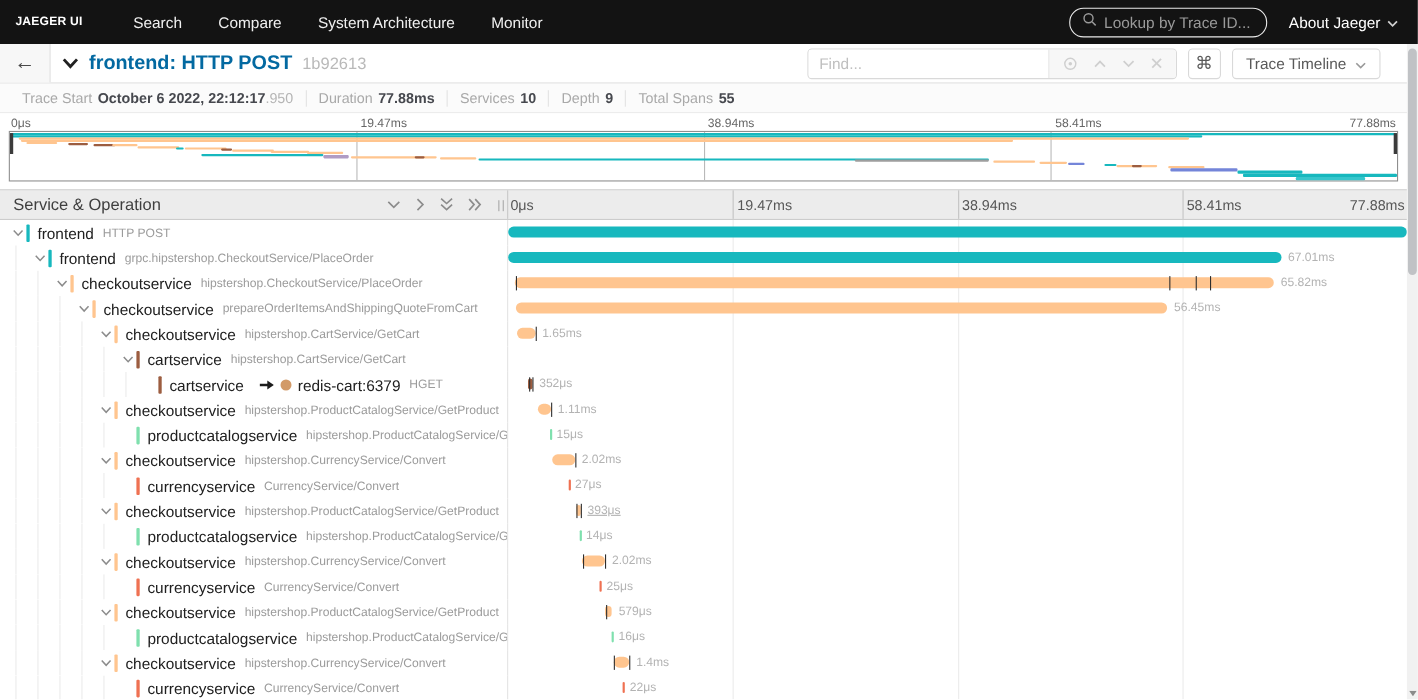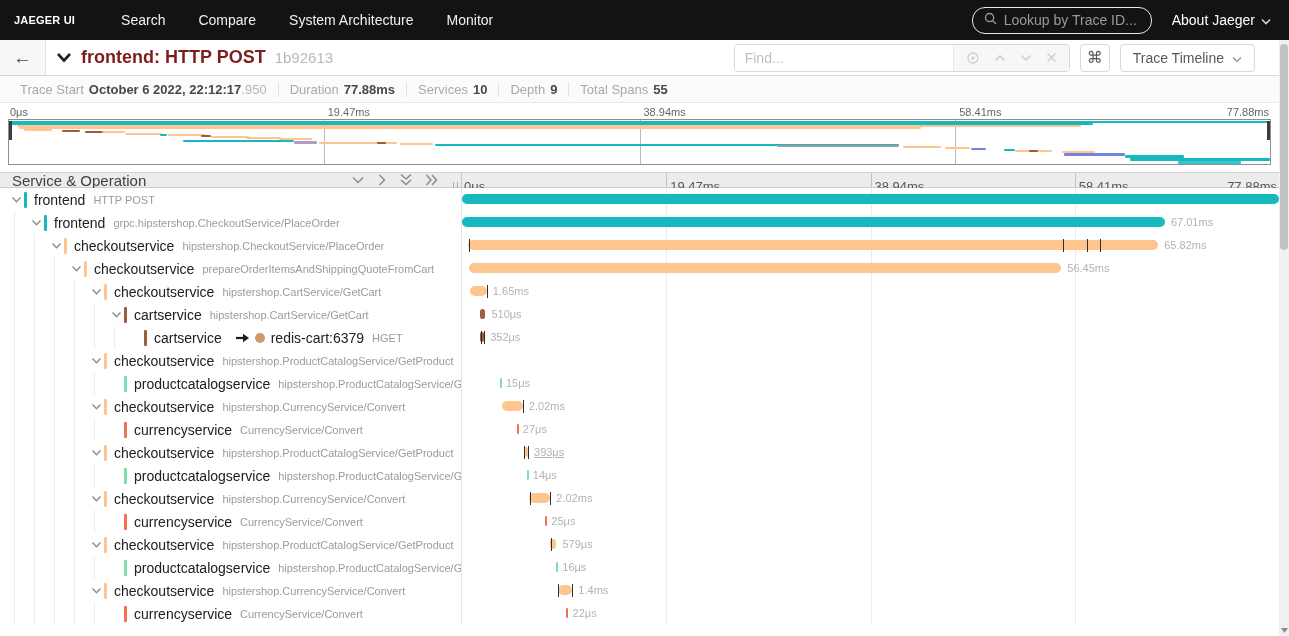--- a/index.html
+++ b/index.html
@@ -22,21 +22,21 @@
 
   
   .content { width:1279px; }
 
   
   .trace-header { height:36px; background:#fff; border-bottom:1px solid #d9d9d9; display:flex; align-items:center; }
   .back-box { width:46px; height:100%; background:#f7f7f7; border-right:1px solid #e2e2e2;
     display:flex; align-items:center; justify-content:center; font-size:19px; color:#4a4a4a; cursor:pointer; }
   .title-wrap { display:flex; align-items:baseline; gap:9px; margin-left:10px; }
   .title-chev { align-self:center; display:flex; cursor:pointer; }
-  .trace-title { font-size:18px; font-weight:700; color:#7f1d1d; }
+  .trace-title { font-size:18px; font-weight:700; color:#0369a1; }
   .trace-title .op { font-weight:700; }
   .trace-id { font-size:15px; color:#b9b9b9; }
   .header-right { margin-left:auto; display:flex; align-items:center; gap:10px; margin-right:24px; }
   .find-group { display:flex; align-items:stretch; height:28px; border:1px solid #d9d9d9; border-radius:4px; overflow:hidden; background:#fff; }
   .find-group input { border:none; outline:none; width:218px; padding:0 10px; font-size:14px; color:#555;
     font-family:"Liberation Sans", sans-serif; }
   .find-group input::placeholder { color:#bfbfbf; }
   .find-icons { display:flex; align-items:center; gap:14px; padding:0 12px; background:#f7f7f7; border-left:1px solid #e8e8e8; }
   .find-icons .fi { display:flex; color:#cfcfcf; }
   .btn { height:28px; border:1px solid #d9d9d9; border-radius:4px; background:#fff; display:flex;
@@ -56,21 +56,21 @@
   
   .minimap { height:69px; background:#fff; padding-top:2px; }
   .mm-labels { position:relative; height:14px; margin:0 8px; font-size:11px; color:#666; }
   .mm-labels span { position:absolute; top:1px; }
   .mm-canvas { position:relative; height:46px; margin:0 8px; border:1px solid #8f8f8f; background:#fff; overflow:hidden; }
   .mm-grid { position:absolute; top:0; bottom:0; width:1px; background:#b9b9b9; }
   .mm-seg { position:absolute; height:2px; border-radius:1px; }
   .mm-handle { position:absolute; top:1px; width:3px; height:19px; background:#3b3b3b; }
 
   
-  .tl-header { height:16px; background:#ececec; border-top:1px solid #d4d4d4; border-bottom:1px solid #cccccc;
+  .tl-header { height:28px; background:#ececec; border-top:1px solid #d4d4d4; border-bottom:1px solid #cccccc;
     display:flex; }
   .tl-left { width:462px; display:flex; align-items:center; padding-left:12px; position:relative;
     border-right:1px solid #c9c9c9; }
   .tl-left-title { font-size:15px; color:#3f3f3f; }
   .tl-ctrls { margin-left:auto; display:flex; align-items:center; gap:12px; margin-right:22px; }
   .tl-ctrls .ci { display:flex; color:#8c8c8c; cursor:pointer; }
   .grip { position:absolute; right:3px; top:9px; width:5px; height:10px;
     border-left:1px solid #a9a9a9; border-right:1px solid #a9a9a9; cursor:col-resize; }
   .tl-ruler { flex:1; position:relative; font-size:13px; color:#565656; }
   .tl-ruler .tick-label { position:absolute; top:6px; }
@@ -417,24 +417,20 @@
             <i class="guide" style="left: 94px;"></i>
             <span class="row-chev">
               <svg width="11" height="8" viewBox="0 0 11 8">
                 <polyline points="1.5,1.5 5.5,5.8 9.5,1.5" fill="none" stroke="#8c8c8c" stroke-width="1.4"></polyline>
               </svg>
             </span>
             <span class="svc-bar" style="background: rgb(156, 93, 64);"></span>
             <span class="svc-name">cartservice</span>
             <span class="svc-op">hipstershop.CartService/GetCart</span>
           </div>
-          <div class="row-right">
-            <i class="span-bar" style="left: 2.20853%; width: 0.654854%; background: rgb(156, 93, 64);"></i>
-            <span class="span-label" style="left: calc(2.86338% + 6px);">510μs</span>
-          </div>
         </div>
         <div class="row">
           <div class="row-left" style="padding-left: 128px;">
             <i class="guide" style="left: 14px;"></i>
             <i class="guide" style="left: 34px;"></i>
             <i class="guide" style="left: 54px;"></i>
             <i class="guide" style="left: 74px;"></i>
             <i class="guide" style="left: 94px;"></i>
             <i class="guide" style="left: 114px;"></i>
             <span class="row-chev hidden">
@@ -468,20 +464,25 @@
             <i class="guide" style="left: 54px;"></i>
             <i class="guide" style="left: 74px;"></i>
             <span class="row-chev">
               <svg width="11" height="8" viewBox="0 0 11 8">
                 <polyline points="1.5,1.5 5.5,5.8 9.5,1.5" fill="none" stroke="#8c8c8c" stroke-width="1.4"></polyline>
               </svg>
             </span>
             <span class="svc-bar" style="background: rgb(255, 197, 143);"></span>
             <span class="svc-name">checkoutservice</span>
             <span class="svc-op">hipstershop.ProductCatalogService/GetProduct</span>
+          </div>
+          <div class="row-right">
+            <i class="span-bar" style="left: 3.36415%; width: 1.42527%; background: rgb(255, 197, 143);"></i>
+            <i class="span-tick" style="left: 4.77658%;"></i>
+            <span class="span-label" style="left: calc(4.78942% + 6px);">1.11ms</span>
           </div>
         </div>
         <div class="row">
           <div class="row-left" style="padding-left: 108px;">
             <i class="guide" style="left: 14px;"></i>
             <i class="guide" style="left: 34px;"></i>
             <i class="guide" style="left: 54px;"></i>
             <i class="guide" style="left: 74px;"></i>
             <i class="guide" style="left: 94px;"></i>
             <span class="row-chev hidden">

